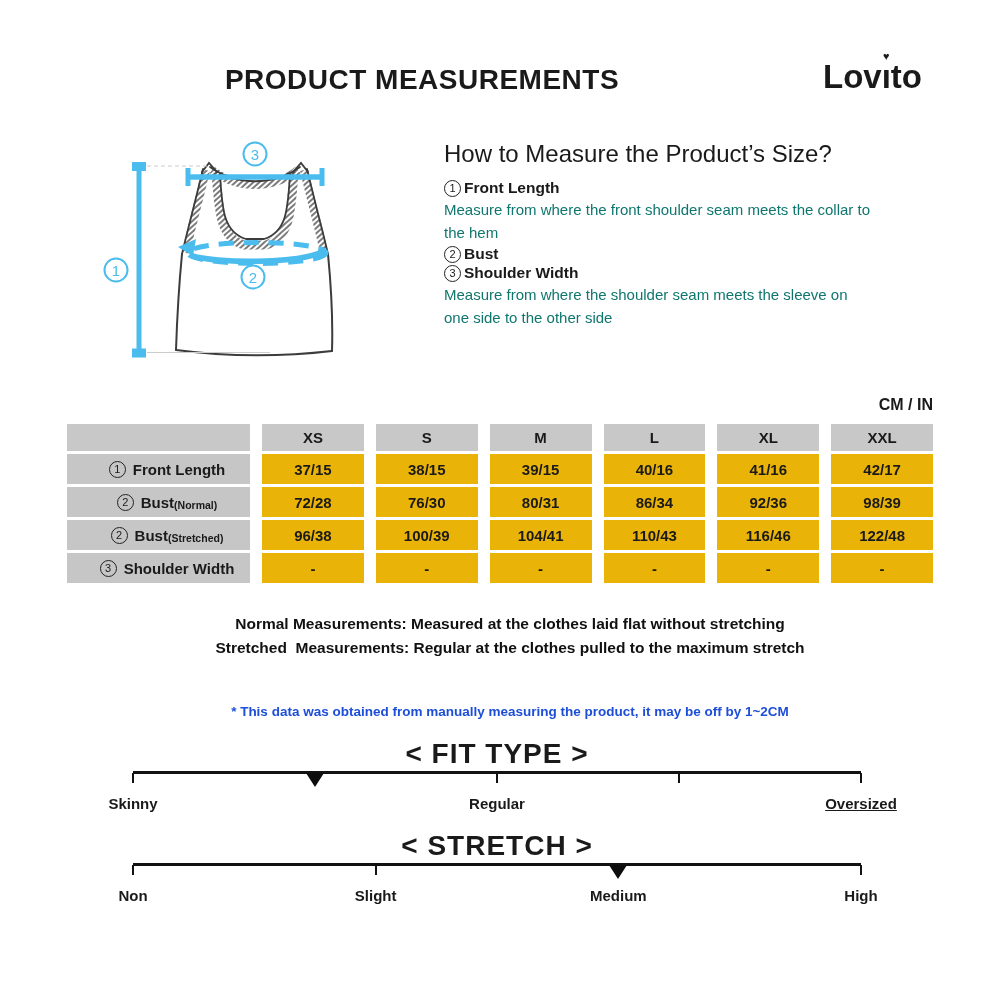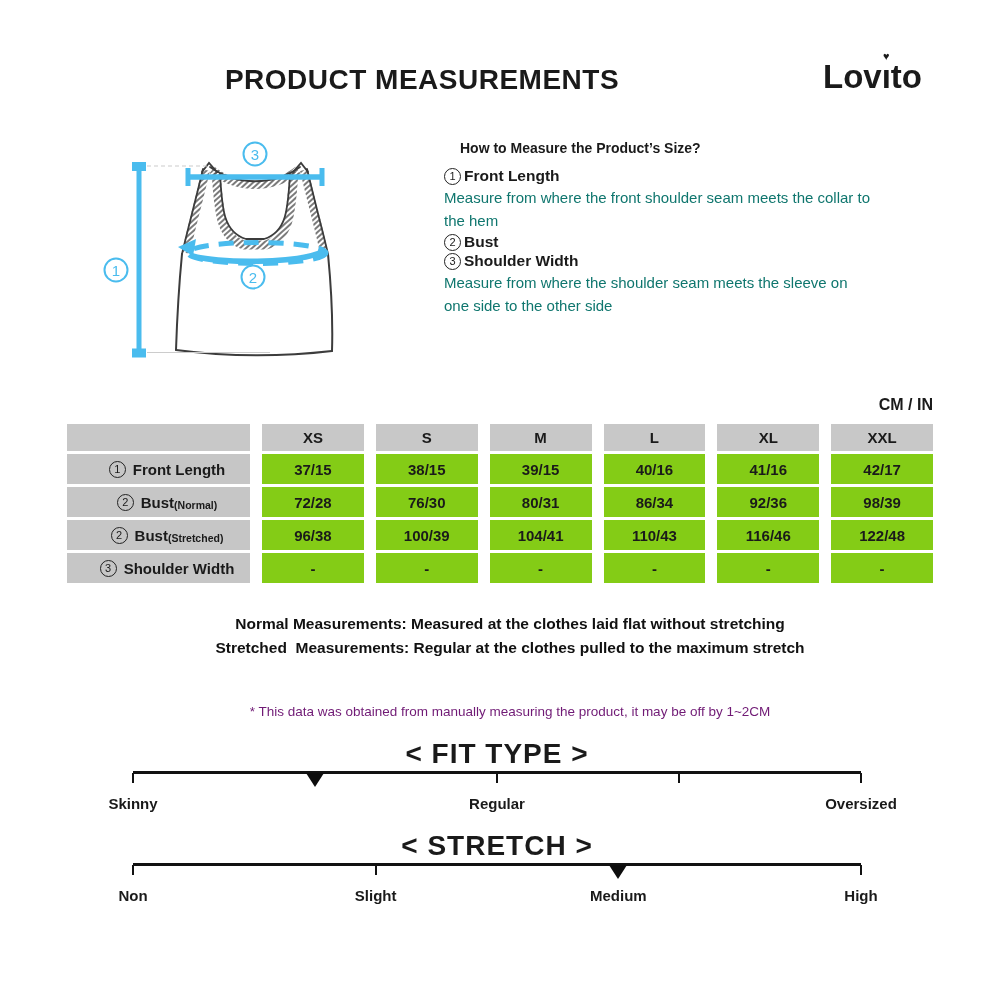--- a/index.html
+++ b/index.html
@@ -8,47 +8,47 @@
 
   
   .page-title{position:absolute;left:0;top:64px;width:844px;text-align:center;
               font-size:28px;font-weight:bold;letter-spacing:.5px;margin:0;}
   .brand{position:absolute;right:78px;top:58px;font-size:33px;font-weight:bold;letter-spacing:0;}
   .brand .ich{position:relative;display:inline-block;}
   .brand .heart{position:absolute;left:50%;top:-7px;transform:translateX(-50%);font-size:11px;line-height:1;}
 
   
   .howto{position:absolute;left:444px;top:140px;width:470px;}
-  .howto h2{margin:0 0 11px 16px;font-size:14px;font-weight:bold;}
+  .howto h2{margin:0 0 11px 0;font-size:24px;font-weight:normal;}
   .hi-title{font-size:15.5px;font-weight:bold;margin:1px 0;display:flex;align-items:center;}
   .hi-desc{font-size:15px;color:#0f766e;line-height:23px;max-width:432px;margin:0 0 1px 0;}
   .circ{display:inline-flex;align-items:center;justify-content:center;flex:0 0 auto;
         width:15px;height:15px;border:1.2px solid #222;border-radius:50%;
         font-size:11px;font-weight:400;line-height:1;}
   .hi-title .circ{margin-right:3px;}
 
   
   .unit{position:absolute;right:67px;top:396px;font-size:16px;font-weight:bold;margin-left:12px;}
 
   
   .size-table{position:absolute;left:67px;top:424px;width:866px;display:grid;
               grid-template-columns:183px repeat(6,1fr);
               grid-template-rows:27px 30px 30px 30px 30px;gap:3px 12px;}
   .size-table>div{display:flex;align-items:center;justify-content:center;
                   font-size:15px;font-weight:bold;}
   .hcell{background:#c8c8c8;}
   .lcell{background:#c6c6c6;justify-content:flex-start;padding-left:17px;box-sizing:border-box;}
   .lcell .circ{margin-right:7px;background:transparent;}
-  .dcell{background:#84cc16;}
+  .dcell{background:#eab308;}
   .sub{font-size:10.5px;position:relative;top:2.5px;}
 
   
   .notes{position:absolute;left:0;top:612px;width:1000px;text-align:center;}
   .notes p{margin:0;font-size:15.5px;font-weight:bold;line-height:24px;white-space:pre;color:#111;padding-left:20px;}
-  .notes .disclaimer{margin-top:44px;font-size:13.5px;font-weight:normal;line-height:16px;color:#701a75;}
+  .notes .disclaimer{margin-top:44px;font-size:13.5px;font-weight:bold;line-height:16px;color:#1d4ed8;}
 
   
   .scale{position:absolute;left:133px;width:728px;}
   #scale-fit{top:738px;} #scale-stretch{top:830px;}
   .scale-title{text-align:center;font-size:28px;font-weight:bold;letter-spacing:1px;height:23px;}
   .scale-line{position:relative;margin-top:10px;height:3px;background:#121212;}
   .scale-tick{position:absolute;top:2px;width:2px;height:10px;background:#121212;transform:translateX(-50%);}
   .scale-marker{position:absolute;top:2px;width:0;height:0;transform:translateX(-50%);
                 border-left:9px solid transparent;border-right:9px solid transparent;
                 border-top:14px solid #0d0d0d;}
@@ -204,21 +204,21 @@
     <div class="scale-line">
         <div class="scale-tick" style="left: 0%;"></div>
         <div class="scale-tick" style="left: 50%;"></div>
         <div class="scale-tick" style="left: 75%;"></div>
         <div class="scale-tick" style="left: 100%;"></div>
         <div class="scale-marker" style="left: 25%;"></div>
       </div>
     <div class="scale-labels">
         <div class="scale-label" style="left: 0%;">Skinny</div>
         <div class="scale-label" style="left: 50%;">Regular</div>
-        <div class="scale-label" style="left: 100%;">Oversized</div>
+        <div class="scale-label" style="left: 100%; text-decoration: underline;">Oversized</div>
       </div>
   </div>
 
   <div class="scale" id="scale-stretch">
     <div class="scale-title">&lt; STRETCH &gt;</div>
     <div class="scale-line">
         <div class="scale-tick" style="left: 0%;"></div>
         <div class="scale-tick" style="left: 33.33%;"></div>
         <div class="scale-tick" style="left: 100%;"></div>
         <div class="scale-marker" style="left: 66.67%;"></div>

